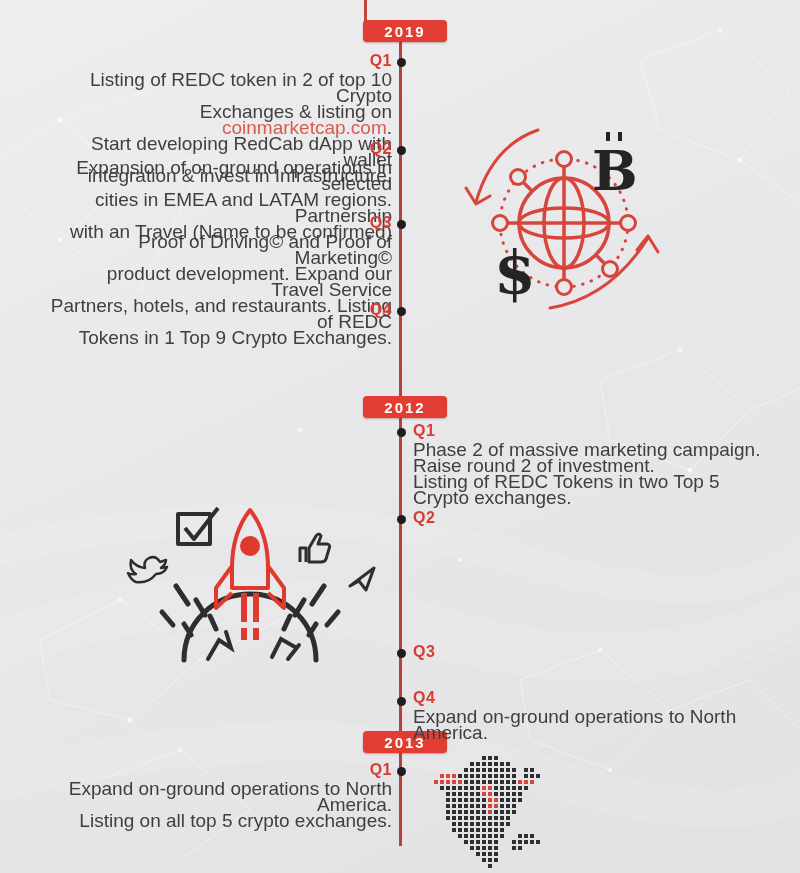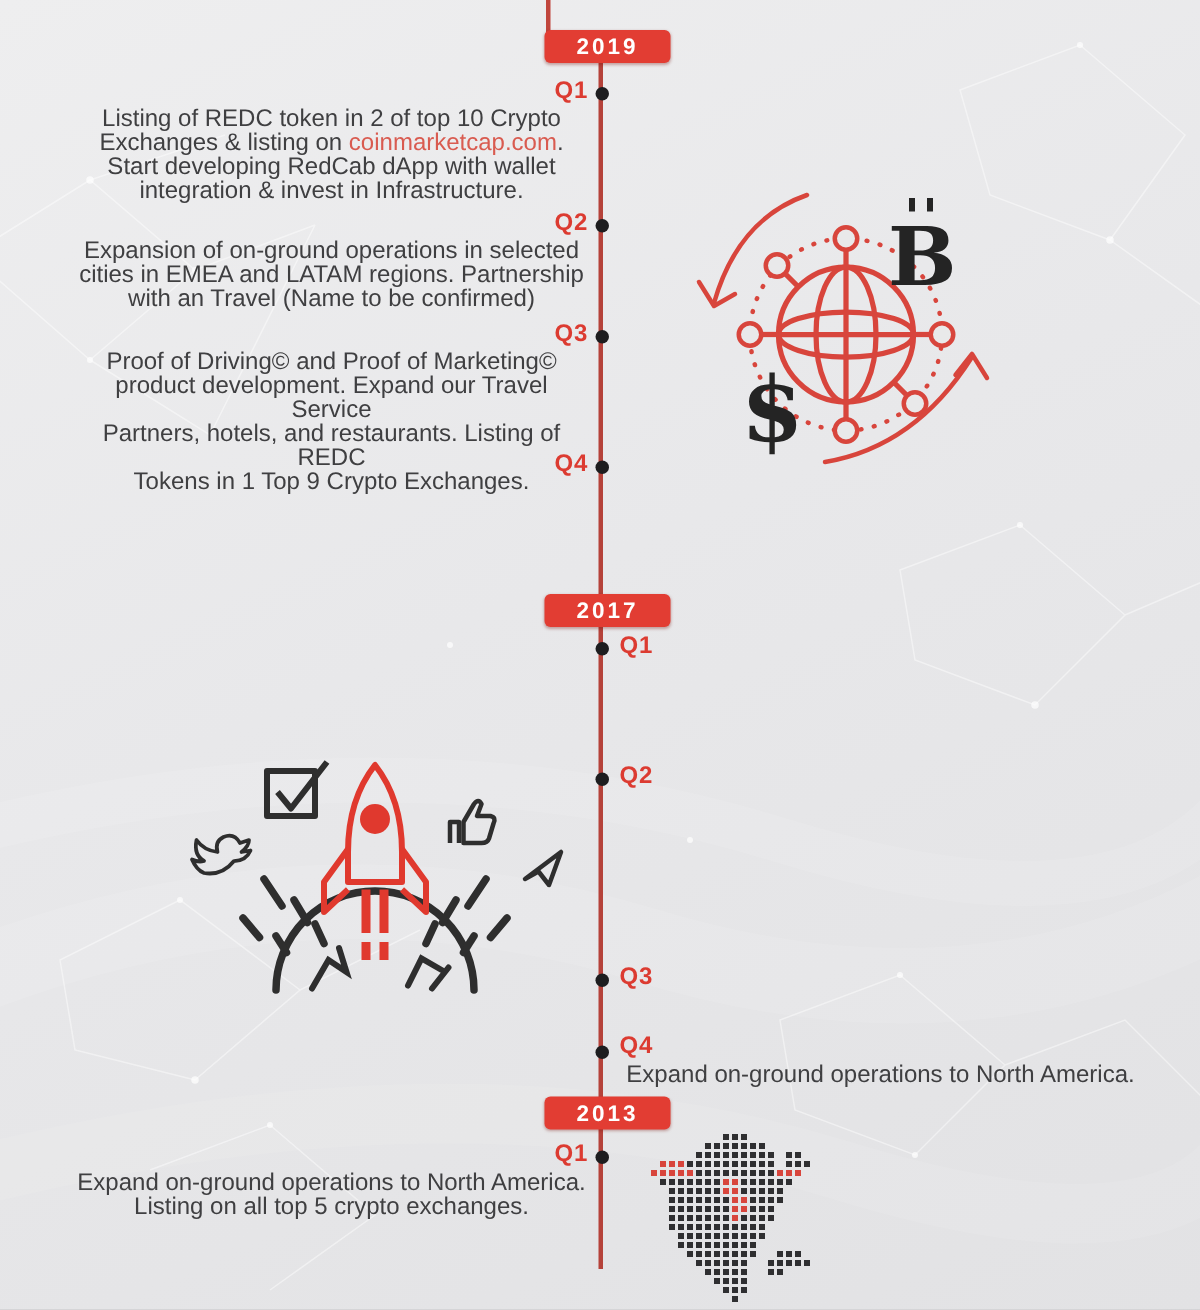--- a/index.html
+++ b/index.html
@@ -18,21 +18,21 @@
     position:absolute;left:363px;width:84px;height:22px;background:#e23d33;
     border-radius:4px;color:#fff;font-weight:700;font-size:15px;letter-spacing:2px;
     display:flex;align-items:center;justify-content:center;
     box-shadow:0 1px 2px rgba(120,20,15,.35);
   }
   
   .q-block{position:absolute;}
   .q-left{right:408px;width:342px;text-align:right;}
   .q-right{left:413px;width:348px;text-align:left;}
   .q-label{font-size:16px;font-weight:700;color:#dc3b31;letter-spacing:.5px;line-height:18px;margin-bottom:2px;}
-  .q-text{font-size:16px;line-height:16px;color:#3f3f41;white-space:pre-line;text-align:center;}
+  .q-text{font-size:19px;line-height:16px;color:#3f3f41;white-space:pre-line;}
   .link{color:#d95b50;cursor:pointer;}
   .icon-wrap{position:absolute;}
   
   .map{position:absolute;left:428px;top:756px;width:128px;height:116px;}
   .map .px{position:absolute;width:4px;height:4px;}
 </style>
 </head>
 <body>
 
 <div class="canvas">
@@ -66,21 +66,21 @@
       <path d="M-40,660 Q200,560 430,630 T840,590" stroke-width="50" opacity="0.10"></path>
       <path d="M-40,560 Q260,480 520,560 T840,500" stroke-width="30" opacity="0.10"></path>
       <path d="M-40,790 Q300,700 560,780 T840,720" stroke-width="40" opacity="0.08"></path>
     </g>
   </svg>
 
   <div class="spine-top"></div>
   <div class="spine"></div>
 
   <div class="badge" style="top:20px">2019</div>
-  <div class="badge" style="top:396px">2017</div>
+  <div class="badge" style="top:396px">2012</div>
   <div class="badge" style="top:731px">2013</div>
 
   <div class="dot" style="left:397px;top:58px"></div>
   <div class="dot" style="left:397px;top:146px"></div>
   <div class="dot" style="left:397px;top:220px"></div>
   <div class="dot" style="left:397px;top:307px"></div>
   <div class="dot" style="left:397px;top:428px"></div>
   <div class="dot" style="left:397px;top:515px"></div>
   <div class="dot" style="left:397px;top:649px"></div>
   <div class="dot" style="left:397px;top:697px"></div>
@@ -108,20 +108,24 @@
 Partners, hotels, and restaurants. Listing of REDC
 Tokens in 1 Top 9 Crypto Exchanges.</div>
   </div>
 
   <div class="q-block q-left" style="top:301px">
     <div class="q-label">Q4</div>
   </div>
 
   <div class="q-block q-right" style="top:422px">
     <div class="q-label">Q1</div>
+    <div class="q-text">Phase 2 of massive marketing campaign.
+Raise round 2 of investment.
+Listing of REDC Tokens in two Top 5
+Crypto exchanges.</div>
   </div>
 
   <div class="q-block q-right" style="top:509px">
     <div class="q-label">Q2</div>
   </div>
 
   <div class="q-block q-right" style="top:643px">
     <div class="q-label">Q3</div>
   </div>
 

